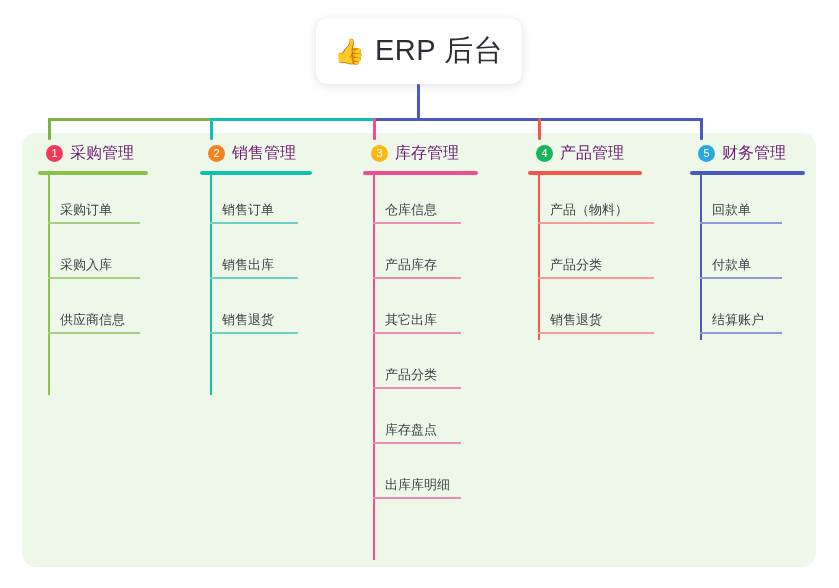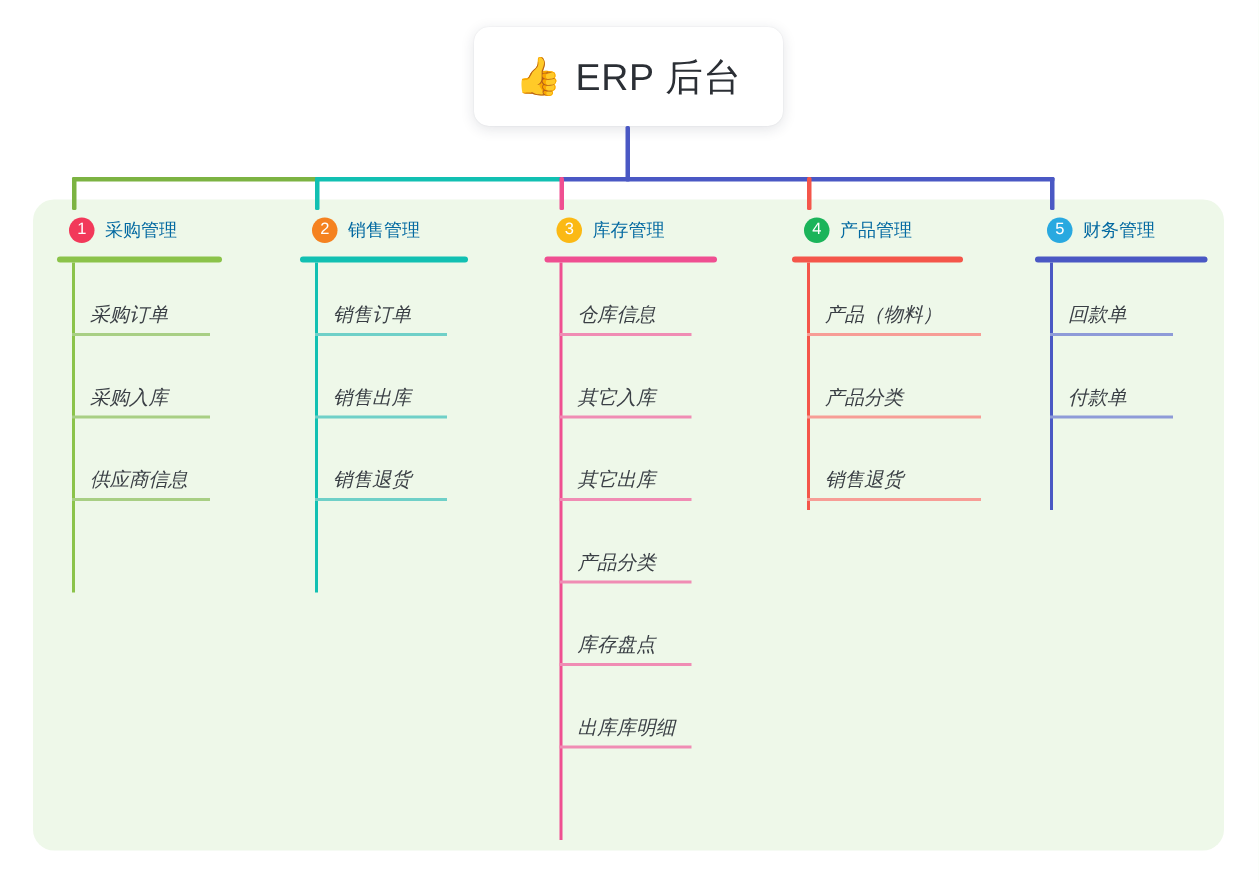--- a/index.html
+++ b/index.html
@@ -29,21 +29,21 @@
     align-items: center;
     justify-content: center;
     gap: 9px;
   }
   .root-emoji {
     font-size: 25px;
     line-height: 1;
     display: block;
   }
   .root-title {
-    font-size: 25px;
+    font-size: 29px;
     color: #2b2f35;
     letter-spacing: .5px;
     white-space: nowrap;
   }
 
   
   .conn { position: absolute; }
   .conn-v { width: 3px; border-radius: 1px; }
   .conn-h { height: 3px; border-radius: 1px; }
 
@@ -72,42 +72,41 @@
     width: 17px; height: 17px;
     border-radius: 50%;
     color: #ffffff;
     font-size: 11px;
     line-height: 17px;
     text-align: center;
     flex: 0 0 auto;
     font-weight: normal;
   }
   .head-text {
-    font-size: 12px;
-    color: #0369a1;
+    font-size: 16px;
+    color: #701a75;
     white-space: nowrap;
   }
   .head-rule {
     height: 4px;
     border-radius: 2px;
     margin-top: 5px;
   }
 
   .leaves { position: relative; margin-top: 0; }
   .spine {
     position: absolute;
     left: 10px; top: 0;
     width: 2px;
   }
   .leaf {
     position: relative;
     height: 55px;
     padding-left: 22px;
     box-sizing: border-box;
-    font-style: italic;
   }
   .leaf-text {
     position: absolute;
     left: 22px; bottom: 11px;
     font-size: 13px;
     color: #3a3f45;
     white-space: nowrap;
   }
   .leaf-rule {
     position: absolute;
@@ -191,21 +190,21 @@
           <span class="head-text">库存管理</span>
         </div>
         <div class="head-rule" style="width: 115px; background: rgb(239, 79, 145);"></div>
         <div class="leaves">
           <div class="spine" style="height: 385px; background: rgb(239, 79, 145);"></div>
           <div class="leaf">
             <span class="leaf-text">仓库信息</span>
             <div class="leaf-rule" style="width: 88px; background: rgb(240, 140, 180);"></div>
           </div>
           <div class="leaf">
-            <span class="leaf-text">其它入库</span>
+            <span class="leaf-text">产品库存</span>
             <div class="leaf-rule" style="width: 88px; background: rgb(240, 140, 180);"></div>
           </div>
           <div class="leaf">
             <span class="leaf-text">其它出库</span>
             <div class="leaf-rule" style="width: 88px; background: rgb(240, 140, 180);"></div>
           </div>
           <div class="leaf">
             <span class="leaf-text">产品分类</span>
             <div class="leaf-rule" style="width: 88px; background: rgb(240, 140, 180);"></div>
           </div>
@@ -250,17 +249,21 @@
         <div class="leaves">
           <div class="spine" style="height: 165px; background: rgb(74, 88, 196);"></div>
           <div class="leaf">
             <span class="leaf-text">回款单</span>
             <div class="leaf-rule" style="width: 82px; background: rgb(142, 155, 216);"></div>
           </div>
           <div class="leaf">
             <span class="leaf-text">付款单</span>
             <div class="leaf-rule" style="width: 82px; background: rgb(142, 155, 216);"></div>
           </div>
+          <div class="leaf">
+            <span class="leaf-text">结算账户</span>
+            <div class="leaf-rule" style="width: 82px; background: rgb(142, 155, 216);"></div>
+          </div>
         </div>
       </div>
     </div>
 
 </div>
 
 </body></html>

